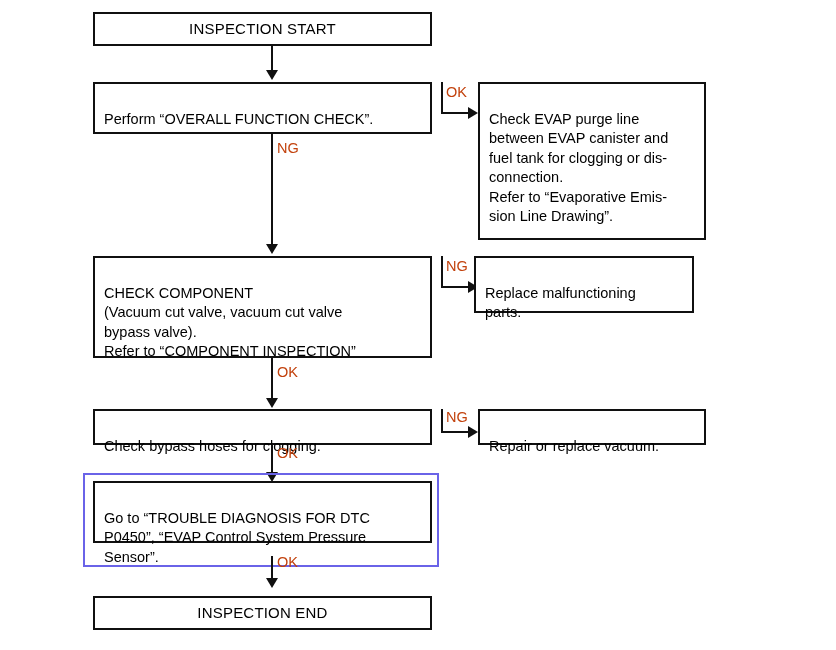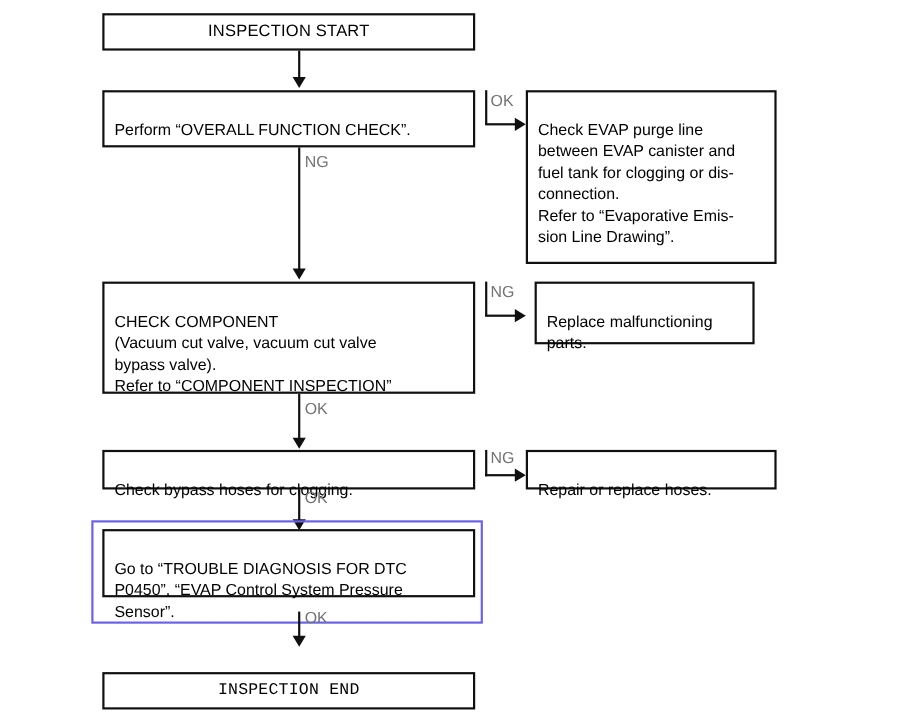--- a/index.html
+++ b/index.html
@@ -85,21 +85,21 @@
     border-top: 6px solid transparent;
     border-bottom: 6px solid transparent;
     border-left: 10px solid #101010;
   }
 
   
   .label {
     position: absolute;
     font-size: 14.5px;
     line-height: 16px;
-    color: #737373;
+    color: #c2410c;
     background: transparent;
     white-space: nowrap;
   }
 </style>
 </head>
 <body>
 
 <div id="canvas">
 
   <div class="box center terminal" style="left:93px; top:12px; width:339px; height:34px;">
@@ -140,51 +140,51 @@
 
   <div class="vline" style="left:441px; top:256px; height:31px;"></div>
   <div class="hline" style="left:441px; top:286px; width:29px;"></div>
   <div class="arrow-right" style="left:468px; top:281px;"></div>
   <div class="label" style="left:446px; top:258px;">NG</div>
 
   <div class="vline" style="left:271px; top:358px; height:43px;"></div>
   <div class="arrow-down" style="left:266px; top:398px;"></div>
   <div class="label" style="left:277px; top:364px;">OK</div>
 
-  <div class="box" style="left:486px; top:256px; width:200px; height:57px;">
+  <div class="box" style="left:474px; top:256px; width:220px; height:57px;">
     <span class="txt">Replace malfunctioning
 parts.</span>
   </div>
 
   <div class="box" style="left:93px; top:409px; width:339px; height:36px;">
     <span class="txt">Check bypass hoses for clogging.</span>
   </div>
 
   <div class="vline" style="left:441px; top:409px; height:24px;"></div>
   <div class="hline" style="left:441px; top:431px; width:29px;"></div>
   <div class="arrow-right" style="left:468px; top:426px;"></div>
   <div class="label" style="left:446px; top:409px;">NG</div>
 
   <div class="vline" style="left:271px; top:445px; height:32px;"></div>
   <div class="arrow-down" style="left:266px; top:472px;"></div>
   <div class="label" style="left:277px; top:445px;">OK</div>
 
   <div class="box" style="left:478px; top:409px; width:228px; height:36px;">
-    <span class="txt">Repair or replace hoses.</span>
+    <span class="txt">Repair or replace vacuum.</span>
   </div>
 
   <div class="box" style="left:93px; top:481px; width:339px; height:62px;">
     <span class="txt">Go to “TROUBLE DIAGNOSIS FOR DTC
 P0450”, “EVAP Control System Pressure
 Sensor”.</span>
   </div>
 
   <div class="highlight-rect" style="left:83px; top:473px; width:356px; height:94px;"></div>
 
   <div class="vline" style="left:271px; top:556px; height:28px;"></div>
   <div class="arrow-down" style="left:266px; top:578px;"></div>
   <div class="label" style="left:277px; top:554px;">OK</div>
 
-  <div class="box center terminal" style="left:93px; top:611px; width:339px; height:34px;font-family:Liberation Mono, monospace;">
+  <div class="box center terminal" style="left:93px; top:596px; width:339px; height:34px;">
     <span class="txt">INSPECTION END</span>
   </div>
 
 </div>
 
 </body></html>

